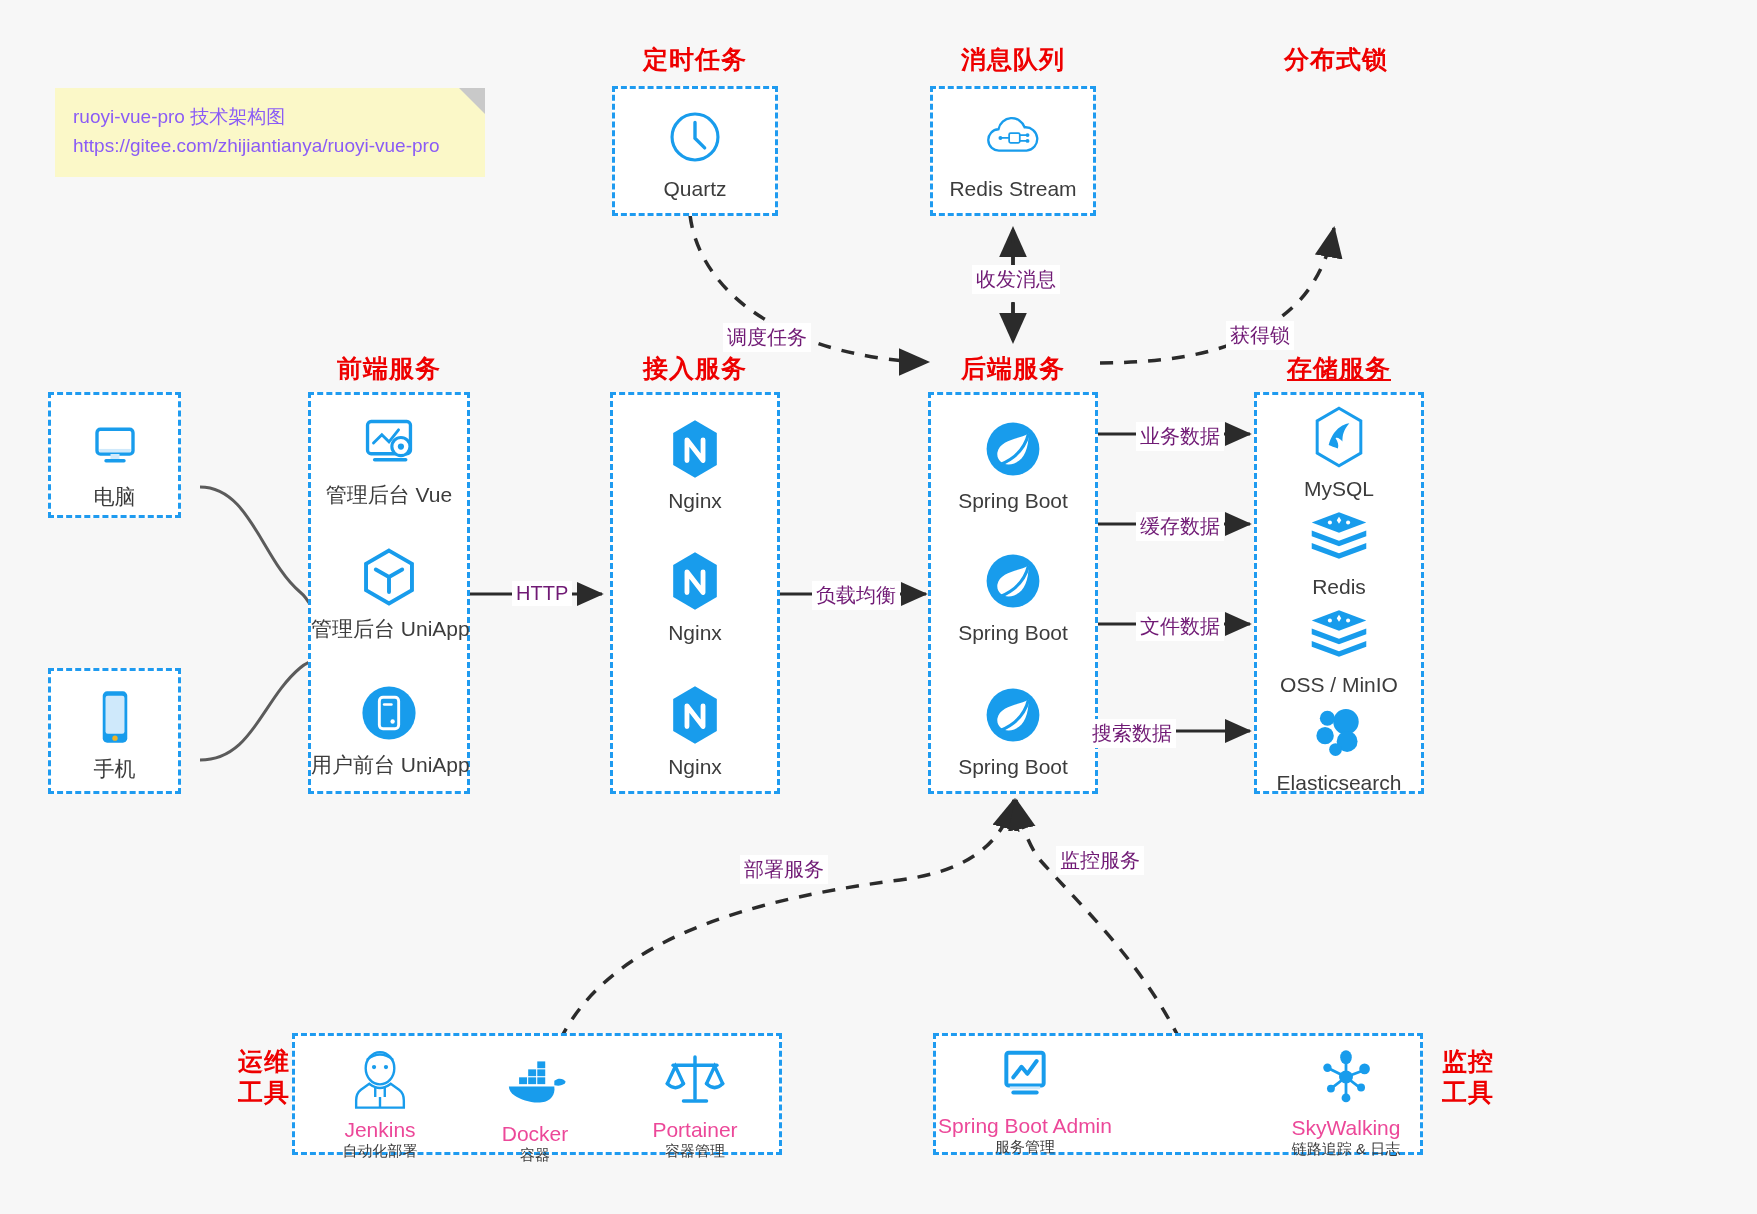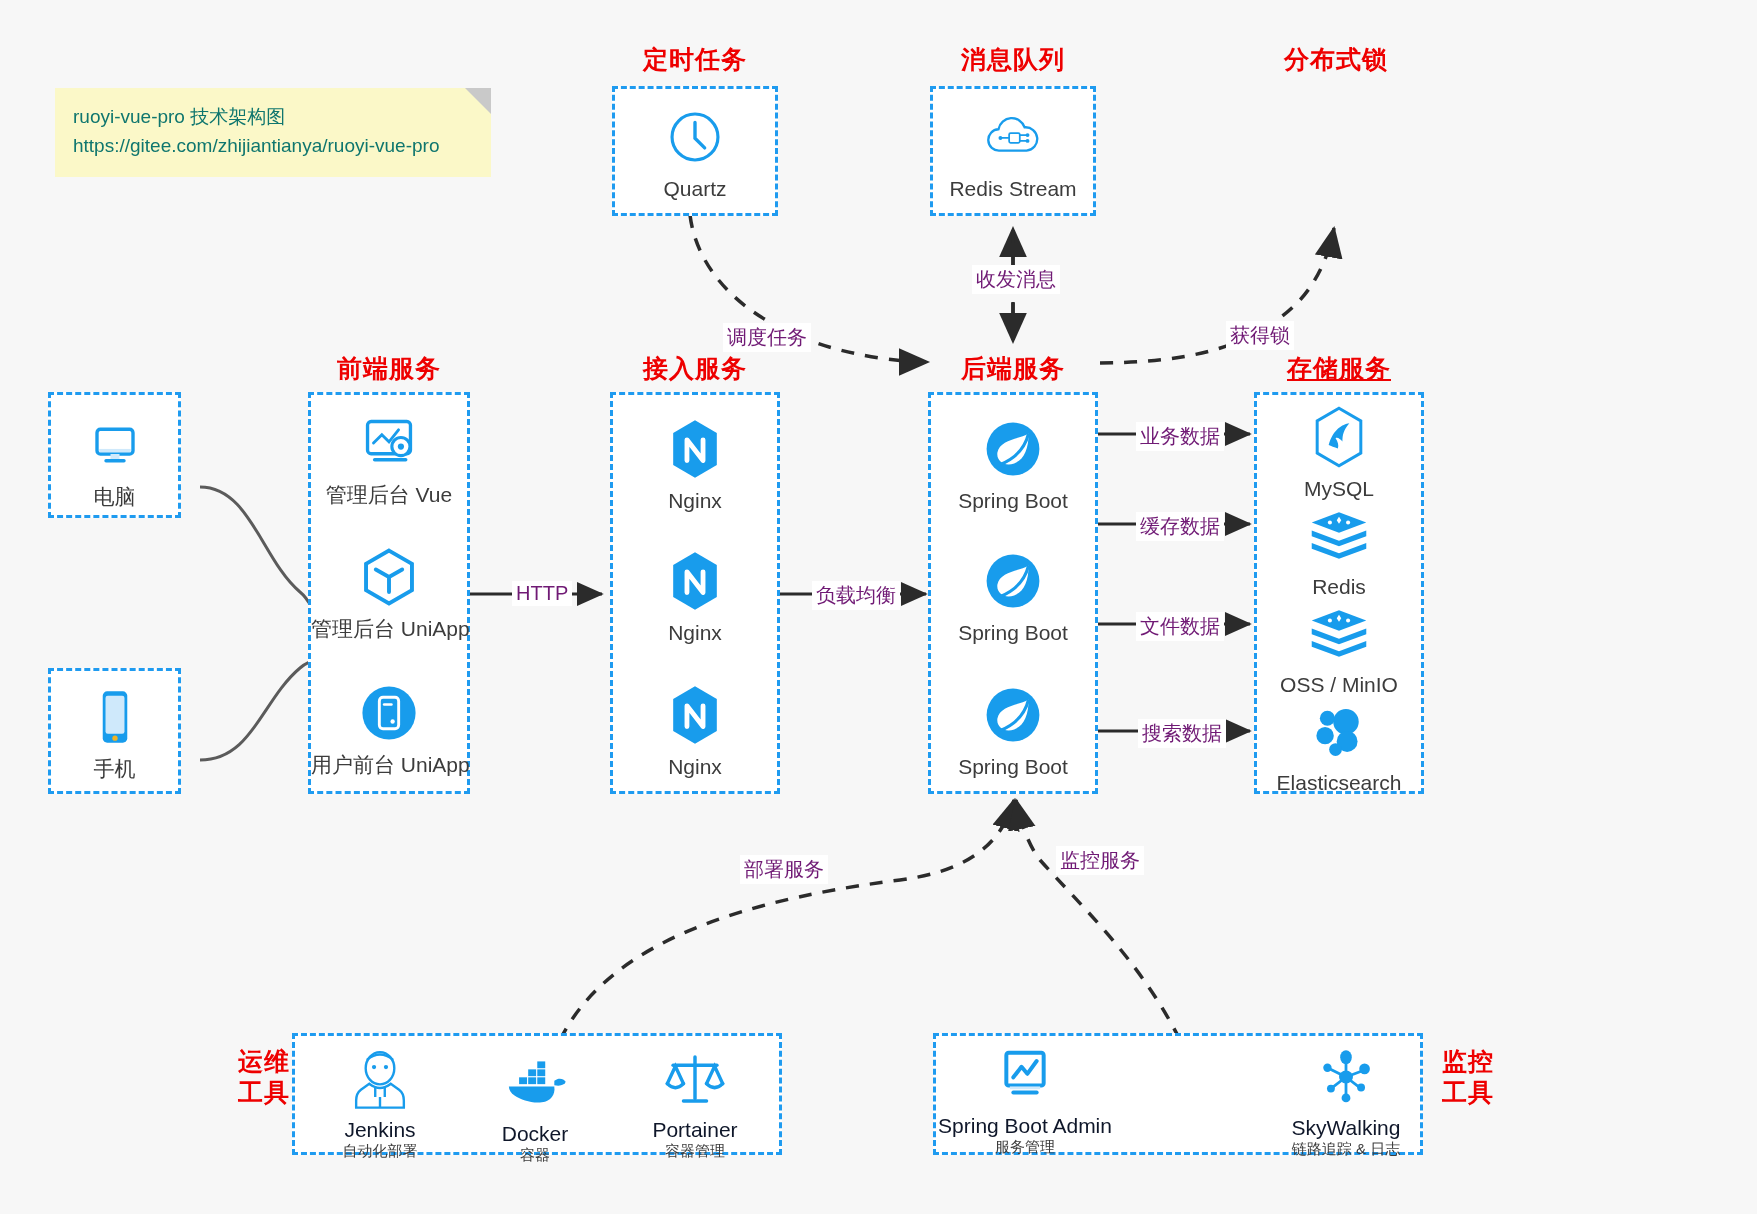--- a/index.html
+++ b/index.html
@@ -5,22 +5,22 @@
   html,body{margin:0;padding:0;background:#f7f7f7;}
   body{
     font-family:"Liberation Sans","DejaVu Sans",sans-serif;
     width:1757px;height:1214px;position:relative;overflow:hidden;
     -webkit-font-smoothing:antialiased;
   }
   #stage{position:absolute;left:0;top:0;width:1757px;height:1214px;background:#f7f7f7;}
 
   
   .note{
-    position:absolute;background:#fbf8c8;padding:14px 18px 16px 18px;
-    font-size:19px;color:#0f766e;line-height:1.55;white-space:nowrap;
+    position:absolute;background:#fbf8c8;padding:14px 12px 16px 18px;
+    font-size:19px;color:#8b5cf6;line-height:1.55;white-space:nowrap;
   }
   .note .fold{
     position:absolute;right:0;top:0;width:0;height:0;
     border-left:26px solid transparent;border-top:26px solid #c9c9c9;
   }
 
   
   .gbox{
     position:absolute;border:3px dashed #1f9bf0;background:#ffffff;
     box-sizing:border-box;
@@ -33,21 +33,21 @@
 
   
   .node{position:absolute;text-align:center;width:100%;left:0;}
   .node .ico{height:60px;display:flex;align-items:center;justify-content:center;}
   .node .cap{
     margin-top:8px;font-size:21px;color:#3c3c3c;white-space:nowrap;line-height:1.3;
   }
 
   .hnode{position:absolute;text-align:center;}
   .hnode .ico{height:66px;display:flex;align-items:center;justify-content:center;}
-  .hnode .cap{margin-top:6px;font-size:21px;color:#0f172a;white-space:nowrap;}
+  .hnode .cap{margin-top:6px;font-size:21px;color:#ec4899;white-space:nowrap;}
   .hnode .cap2{font-size:15px;color:#3c3c3c;white-space:nowrap;}
 
   
   .elabel{
     position:absolute;font-size:20px;color:#701a75;background:#ffffff;
     padding:1px 4px;white-space:nowrap;
   }
 
   svg.layer{position:absolute;left:0;top:0;width:1757px;height:1214px;overflow:visible;pointer-events:none;}
 </style>
@@ -440,18 +440,18 @@
 
   <div class="elabel" style="left:512px;top:581px;">HTTP</div>
   <div class="elabel" style="left:812px;top:581px;">负载均衡</div>
   <div class="elabel" style="left:723px;top:323px;">调度任务</div>
   <div class="elabel" style="left:972px;top:265px;">收发消息</div>
   <div class="elabel" style="left:1226px;top:321px;">获得锁</div>
 
   <div class="elabel" style="left:1136px;top:422px;">业务数据</div>
   <div class="elabel" style="left:1136px;top:512px;">缓存数据</div>
   <div class="elabel" style="left:1136px;top:612px;">文件数据</div>
-  <div class="elabel" style="left:1138px;top:719px;">搜索数据</div>
+  <div class="elabel" style="left:1088px;top:719px;">搜索数据</div>
 
   <div class="elabel" style="left:740px;top:855px;">部署服务</div>
   <div class="elabel" style="left:1056px;top:846px;">监控服务</div>
 
 </div>
 
 </body></html>

